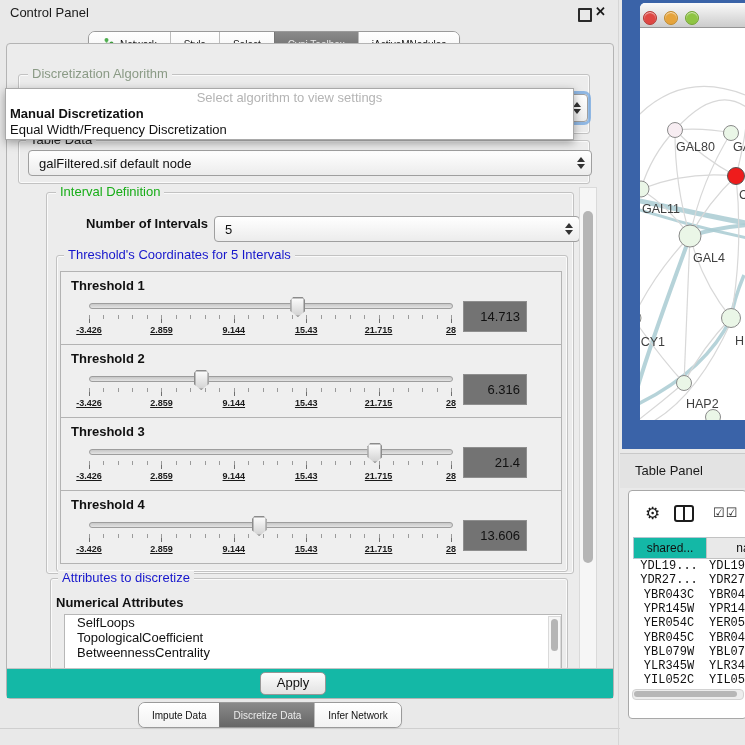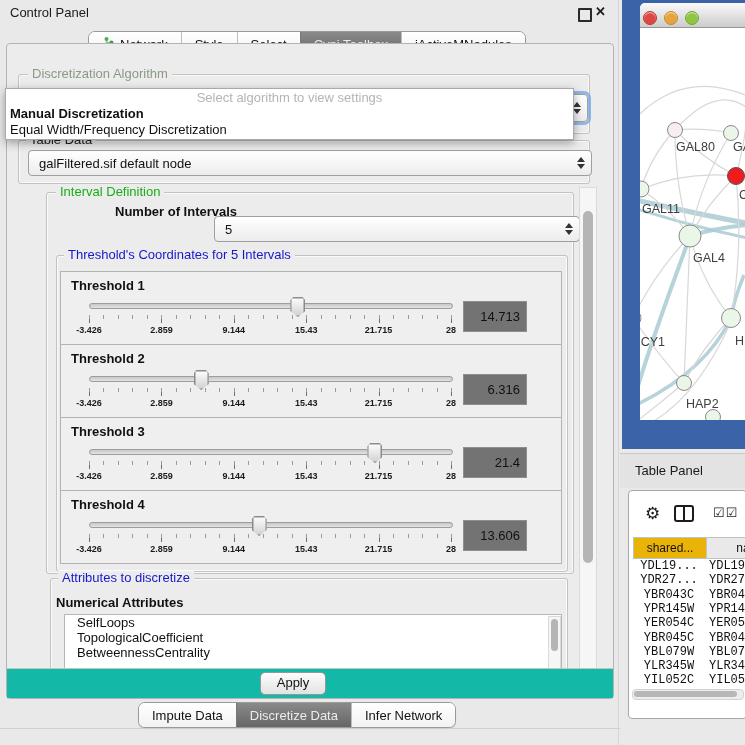--- a/index.html
+++ b/index.html
@@ -6,21 +6,21 @@
   body{font-family:"Liberation Sans",sans-serif;background:#e9e9e9;}
   #root{position:relative;width:745px;height:745px;overflow:hidden;background:#e9e9e9;}
   .abs{position:absolute;}
   
   #cp-title{left:10px;top:5px;font-size:13px;color:#1a1a1a;}
   #float-btn{left:578px;top:8px;width:10px;height:10px;border:2px solid #2a2a2a;border-radius:1px;}
   #close-btn{left:595px;top:4px;font-size:13px;font-weight:900;color:#1a1a1a;}
   
   .segbar{display:flex;border:1px solid #9a9a9a;border-radius:7px;overflow:hidden;background:#fff;
           box-shadow:0 1px 1px rgba(0,0,0,.15);height:24px;}
-  .seg{display:flex;align-items:center;gap:5px;padding:0 13px;font-size:13px;color:#111;
+  .seg{display:flex;align-items:center;gap:5px;padding:0 13px;font-size:10px;color:#111;
        background:linear-gradient(#ffffff,#f2f2f2);border-left:1px solid #bdbdbd;cursor:default;white-space:nowrap;}
   .seg:first-child{border-left:none;}
   .seg.sel{background:linear-gradient(#8a8a8a,#666666);color:#ececec;border-left-color:#777;}
   
   #content-panel{left:6px;top:43px;width:606px;height:654px;background:#ececec;
                  border:1px solid #b4b4b4;border-radius:4px;}
   .groupbox{border:1px solid #c2c2c2;border-radius:3px;box-shadow:inset 0 0 0 1px #fafafa;}
   .gtitle{position:absolute;font-size:13px;background:#ececec;padding:0 4px;line-height:14px;}
   
   .combo{background:linear-gradient(#ffffff,#ececec);border:1px solid #9f9f9f;border-radius:4px;
@@ -41,21 +41,21 @@
   .tlabel{position:absolute;left:10px;top:6px;font-size:13px;font-weight:bold;color:#111;}
   .track{position:absolute;left:28px;top:31px;width:362px;height:4px;border:1px solid #9d9d9d;border-radius:3px;
          background:linear-gradient(#c7c7c7,#e3e3e3);}
   .thumb{position:absolute;top:25px;width:15px;height:20px;background:linear-gradient(#ffffff,#cfcfcf);
          box-shadow:inset 0 0 0 1.5px #8b8b8b;
          clip-path:polygon(50% 100%,0 70%,0 16%,18% 0,82% 0,100% 16%,100% 70%);}
   .ticks-minor{position:absolute;left:28px;top:43px;width:363px;height:4px;
     background:repeating-linear-gradient(90deg,#9a9a9a 0,#9a9a9a 1px,transparent 1px,transparent 14.48px);}
   .ticks-major{position:absolute;left:28px;top:43px;width:363px;height:8px;
     background:repeating-linear-gradient(90deg,#6f6f6f 0,#6f6f6f 1px,transparent 1px,transparent 72.4px);}
-  .tickl{position:absolute;top:53px;transform:translateX(-50%);font-size:9px;font-weight:bold;color:#1a1a1a;white-space:nowrap;}
+  .tickl{position:absolute;top:53px;transform:translateX(-50%);font-size:9px;font-weight:bold;color:#1a1a1a;white-space:nowrap;text-decoration:underline;}
   .valbox{position:absolute;left:402px;top:29px;width:56px;height:29px;border:1px solid #8e8e8e;background:#737373;
           font-size:13px;color:#111;text-align:right;line-height:29px;padding-right:6px;}
   
   #attr-list{left:64px;top:614px;width:496px;height:54px;background:#fff;border:1px solid #b7b7b7;overflow:hidden;}
   #attr-list .item{font-size:13px;color:#111;padding-left:12px;line-height:15px;}
   .vscroll{background:#f6f6f6;border:1px solid #dadada;}
   .vthumb{position:absolute;background:#b5b5b5;border-radius:5px;}
   
   #apply-bar{left:7px;top:668px;width:606px;height:29px;background:#14b8a6;border-top:1px solid #c5c5c5;z-index:5;}
   #apply-btn{left:253px;top:3px;width:64px;height:21px;background:linear-gradient(#fdfdfd,#e2e2e2);
@@ -131,21 +131,21 @@
   <div class="abs combo" style="left:28px;top:150px;width:552px;height:24px;">
     <span>galFiltered.sif default node</span>
     <span class="stepper">
         <i class="up"></i>
         <i class="dn"></i>
       </span>
   </div>
 
   <div class="abs groupbox" style="left:46px;top:192px;width:526px;height:380px;"></div>
   <div class="abs gtitle" style="left:56px;top:185px;color:#18ad18;">Interval Definition</div>
-  <div class="abs" style="left:86px;top:204px;font-size:13px;font-weight:bold;color:#111;margin-left:29px;">Number of Intervals</div>
+  <div class="abs" style="left:86px;top:216px;font-size:13px;font-weight:bold;color:#111;">Number of Intervals</div>
   <div class="abs combo" style="left:214px;top:216px;width:354px;height:24px;">
     <span>5</span>
     <span class="stepper">
         <i class="up"></i>
         <i class="dn"></i>
       </span>
   </div>
 
   <div class="abs groupbox" style="left:56px;top:255px;width:510px;height:315px;"></div>
   <div class="abs gtitle" style="left:64px;top:248px;color:#1717cc;">Threshold's Coordinates for 5 Intervals</div>
@@ -299,21 +299,21 @@
     </div>
   </div>
 
   <div class="abs" id="tp-bar">
     <div class="abs" id="tp-title">Table Panel</div>
   </div>
   <div class="abs" id="tp-panel">
     <div class="tp-icon" style="left:16px;top:12px;font-size:17px;">⚙</div>
     <div class="tp-icon" style="left:45px;top:14px;" id="tp-split"></div>
     <div class="tp-icon" style="left:84px;top:14px;font-size:13px;letter-spacing:1px;">☑☑</div>
-    <div class="hcell" style="left:4px;top:46px;width:72px;height:20px;background:#eab308;">shared...</div>
+    <div class="hcell" style="left:4px;top:46px;width:72px;height:20px;background:#14b8a6;">shared...</div>
     <div class="hcell" style="left:77px;top:46px;width:72px;height:20px;background:#e9e9e9;border-color:#c2c2c2;">na</div>
     <div id="tp-rows">
         <div class="trow" style="left: 4px; top: 68px; width: 72px; text-align: center;">YDL19...</div>
         <div class="trow" style="left: 80px; top: 68px; width: 40px;">YDL19</div>
         <div class="trow" style="left: 4px; top: 82.3px; width: 72px; text-align: center;">YDR27...</div>
         <div class="trow" style="left: 80px; top: 82.3px; width: 40px;">YDR27</div>
         <div class="trow" style="left: 4px; top: 96.6px; width: 72px; text-align: center;">YBR043C</div>
         <div class="trow" style="left: 80px; top: 96.6px; width: 40px;">YBR043C</div>
         <div class="trow" style="left: 4px; top: 110.9px; width: 72px; text-align: center;">YPR145W</div>
         <div class="trow" style="left: 80px; top: 110.9px; width: 40px;">YPR145W</div>

